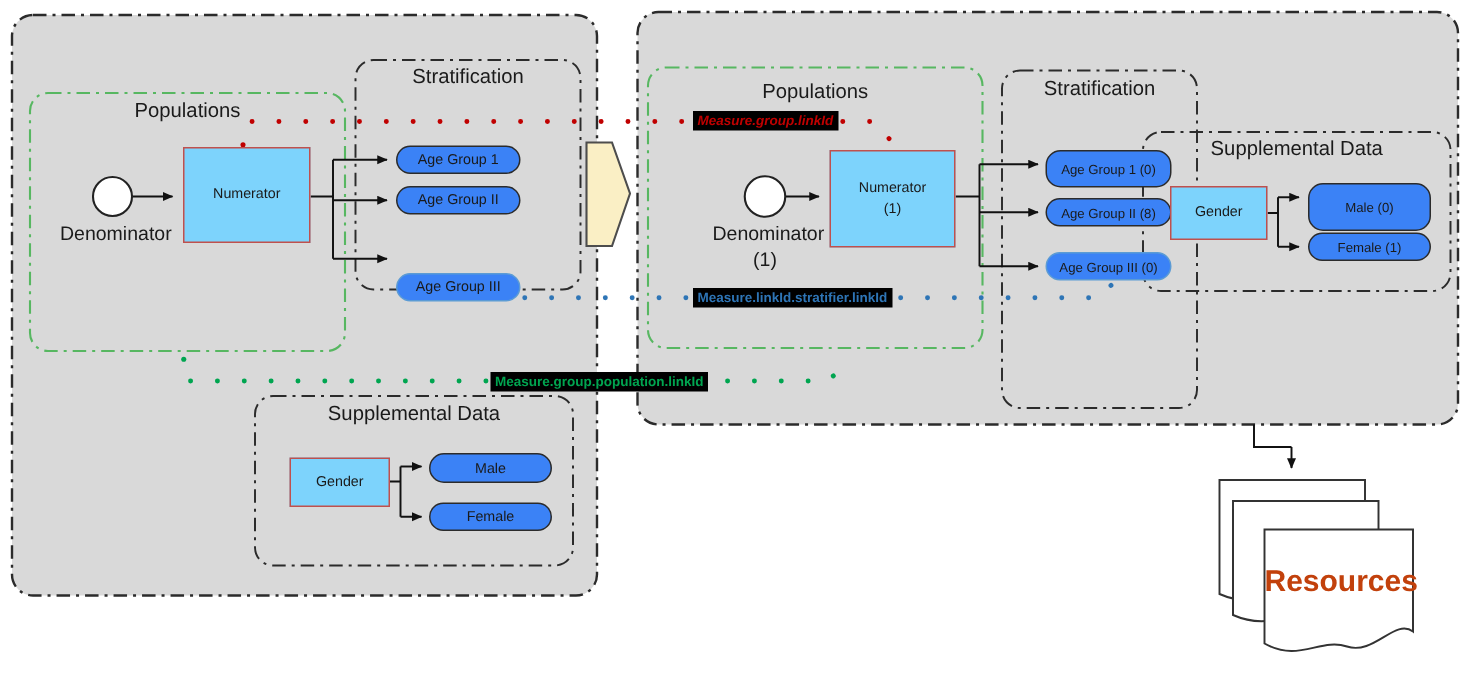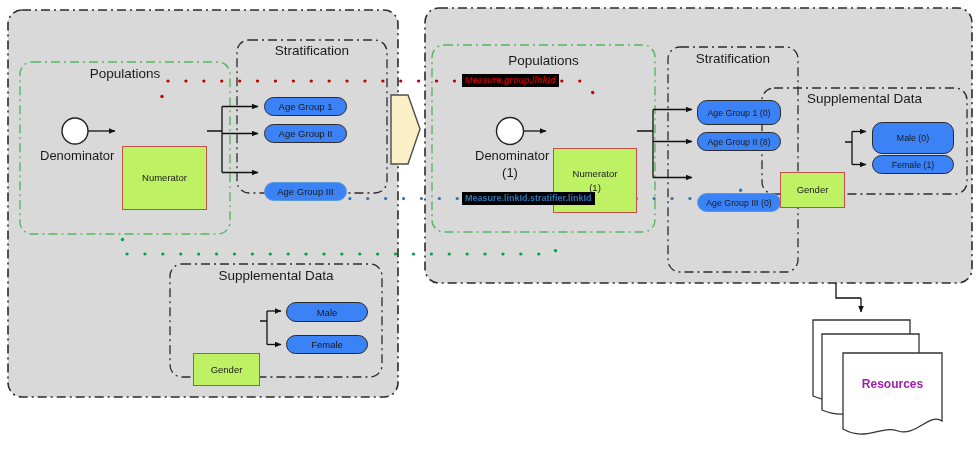--- a/index.html
+++ b/index.html
@@ -13,33 +13,33 @@
   .title{font-size:15px;font-weight:bold;text-align:center;letter-spacing:.1px;}
   .seclbl{font-size:13.5px;text-align:center;color:#1a1a1a;}
   .pill{
     position:absolute;z-index:2;background:#3b82f6;border:1.4px solid #2b2b2b;border-radius:10px;
     display:flex;align-items:center;justify-content:center;
     font-size:9.5px;color:#1a1a1a;box-sizing:border-box;white-space:nowrap;
   }
   .pill.blue{border-color:#5b9bd5;}
   .pill.sm{font-size:8.8px;}
   .redbox{
-    position:absolute;z-index:2;background:#bef264;border:1.5px solid #c0504d;
+    position:absolute;z-index:2;background:#7dd3fc;border:1.5px solid #c0504d;
     display:flex;flex-direction:column;align-items:center;justify-content:center;
-    font-size:9.5px;color:#1a1a1a;box-sizing:border-box;text-align:center;line-height:1.45;margin-top:48px;
+    font-size:9.5px;color:#1a1a1a;box-sizing:border-box;text-align:center;line-height:1.45;
   }
   .circlbl{position:absolute;z-index:2;font-size:13px;text-align:center;line-height:1.3;color:#1a1a1a;}
   .linklbl{
     position:absolute;z-index:3;background:#000000;padding:1px 3px;
     font-size:9px;font-weight:600;white-space:nowrap;line-height:1.2;
   }
   .linklbl.red{color:#c00000;font-style:italic;}
   .linklbl.blue{color:#2e75b6;}
   .linklbl.green{color:#00a550;}
-  .resources{font-size:12px;font-weight:bold;text-align:center;color:#a21caf;}
+  .resources{font-size:20px;font-weight:bold;text-align:right;color:#c2410c;}
 </style>
 </head>
 <body>
 
 <div id="stage">
 
   <svg id="shapes" width="978" height="453" viewBox="0 0 978 453">
     <defs>
       <marker id="ah" orient="auto" markerUnits="userSpaceOnUse" markerWidth="9" markerHeight="8" refX="6.5" refY="3">
         <path d="M0,0 L7,3 L0,6 Z" fill="#111"></path>
@@ -123,24 +123,25 @@
     <span>Denominator</span><br>
     <span>(1)</span>
   </div>
   <div class="redbox" style="left:553px;top:100px;width:84px;height:65px;">
     <span>Numerator</span>
     <span>(1)</span>
   </div>
 
   <div class="pill sm" style="left:697px;top:100px;width:84px;height:25px;">Age Group 1 (0)</div>
   <div class="pill sm" style="left:697px;top:132px;width:84px;height:19px;">Age Group II (8)</div>
-  <div class="pill sm blue" style="left:697px;top:168px;width:84px;height:19px;margin-top:25px;">Age Group III (0)</div>
+  <div class="pill sm blue" style="left:697px;top:168px;width:84px;height:19px;">Age Group III (0)</div>
 
   <div class="redbox" style="left:780px;top:124px;width:65px;height:36px;">Gender</div>
   <div class="pill sm" style="left:872px;top:122px;width:82px;height:32px;">Male (0)</div>
   <div class="pill sm" style="left:872px;top:155px;width:82px;height:19px;">Female (1)</div>
 
   <div class="linklbl red" style="left:462px;top:74px;">Measure.group.linkId</div>
   <div class="linklbl blue" style="left:462px;top:192px;">Measure.linkId.stratifier.linkId</div>
+  <div class="linklbl green" style="left:327px;top:248px;">Measure.group.population.linkId</div>
 
   <div class="ov resources" style="left:843px;top:377px;width:99px;">Resources</div>
 
 </div>
 
 </body></html>

